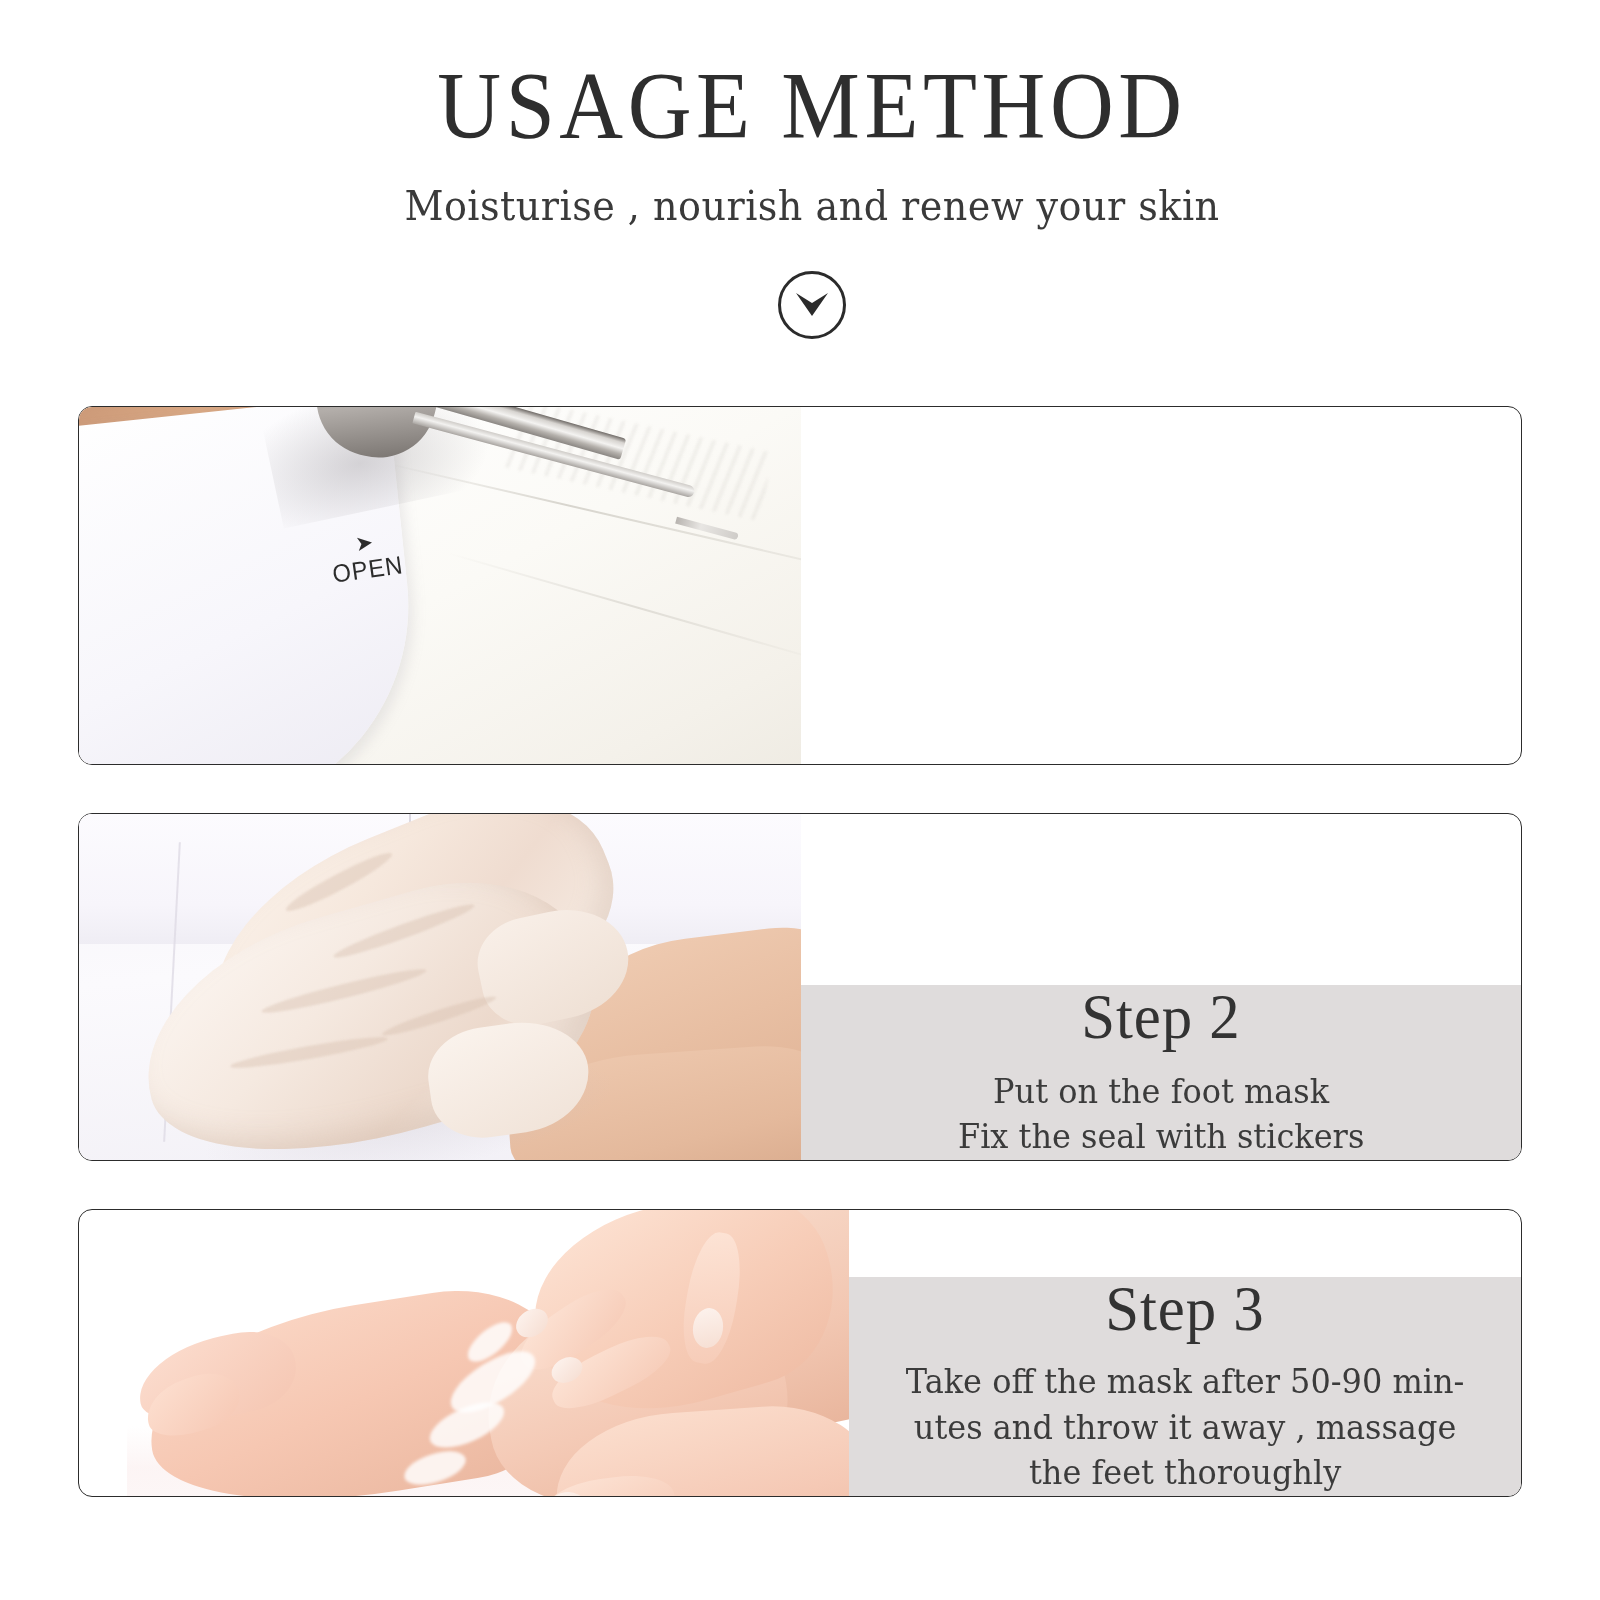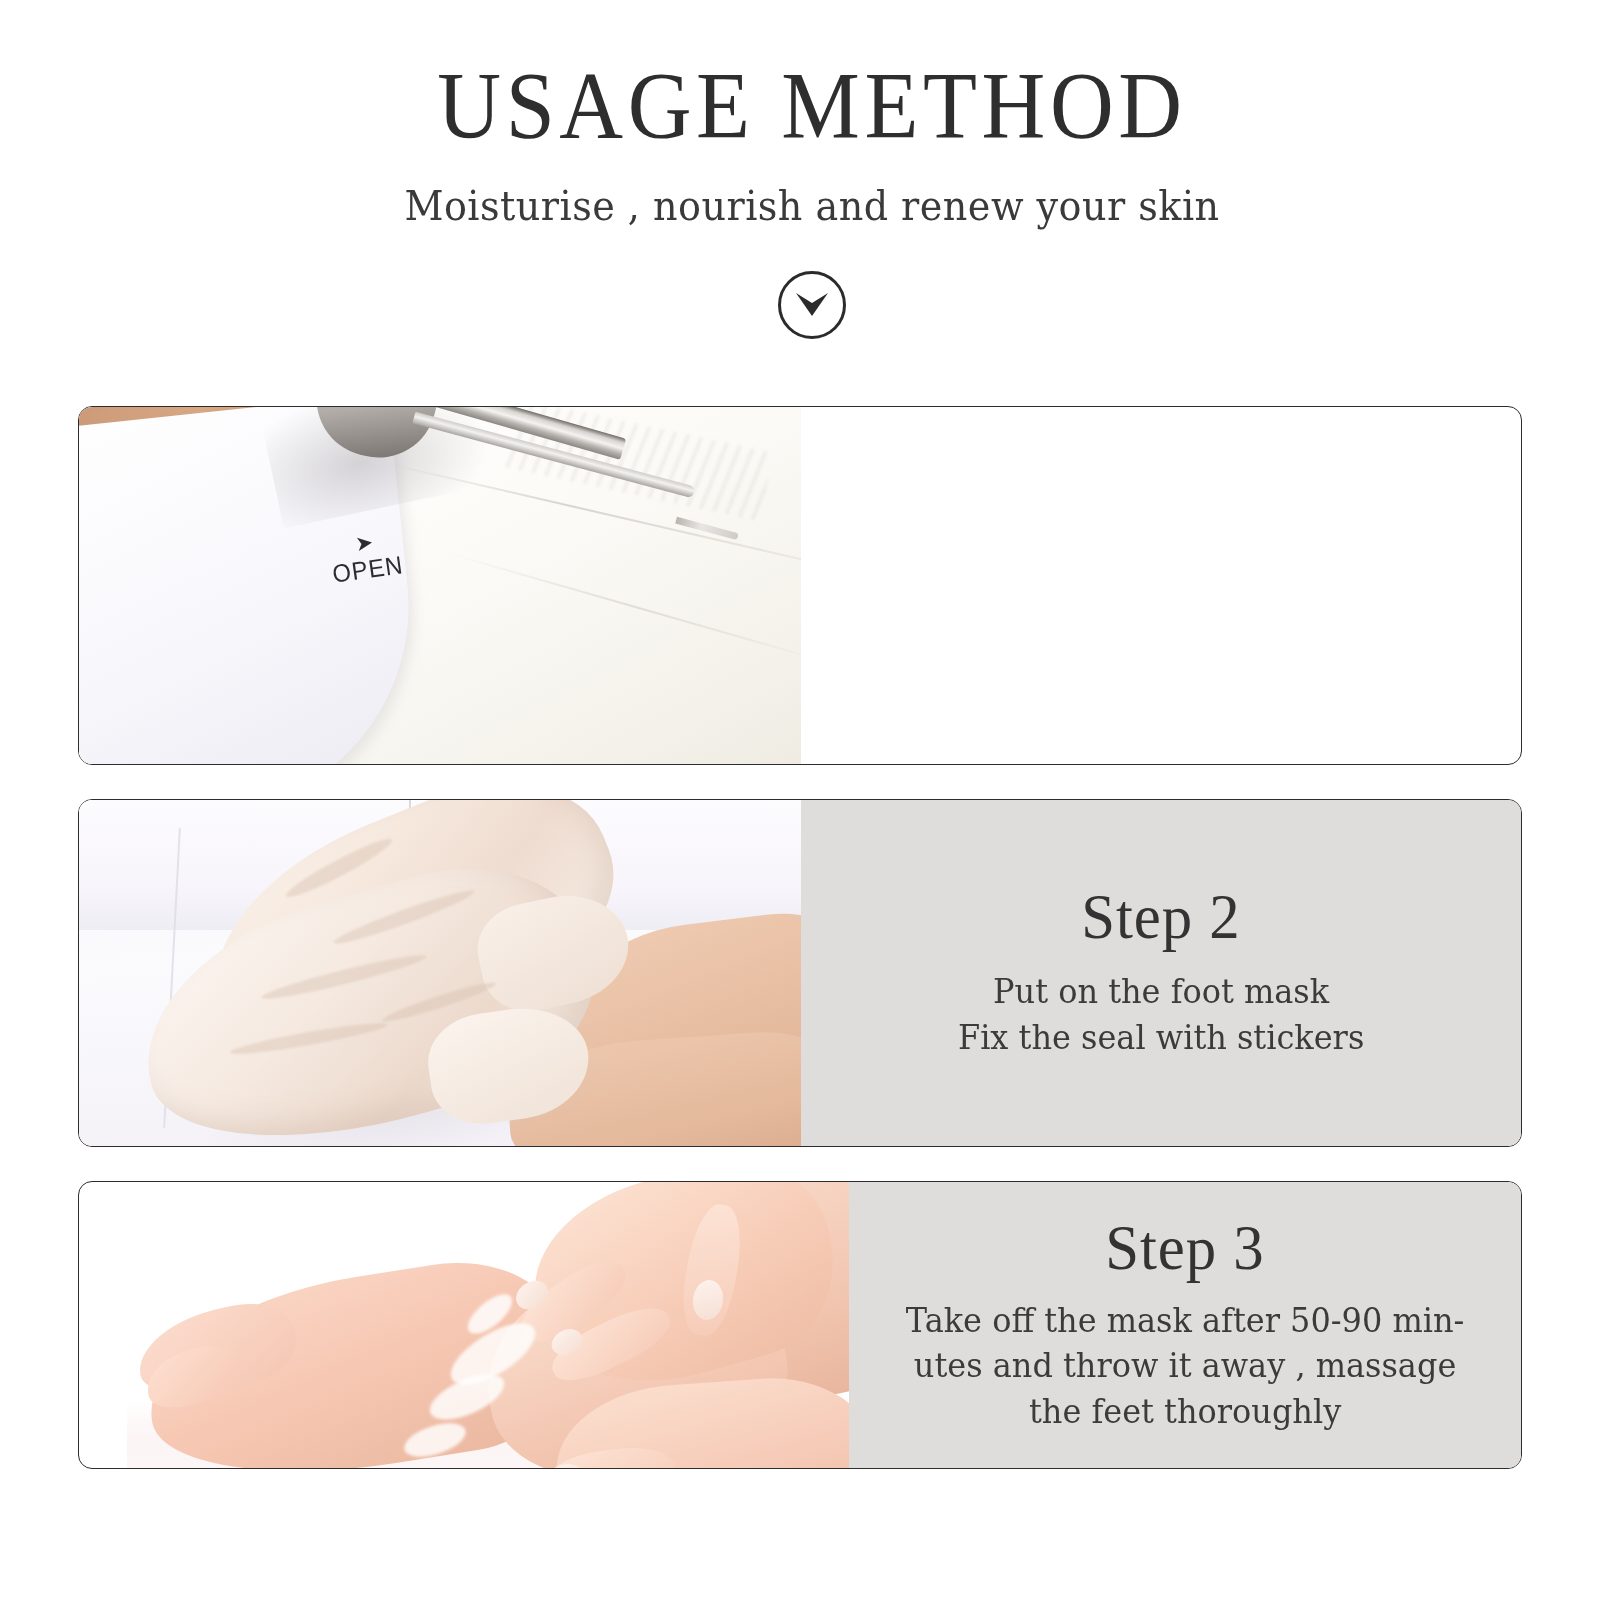--- a/index.html
+++ b/index.html
@@ -54,21 +54,21 @@
 
   .card {
     position:relative;
     width:1444px;
     border:1.6px solid #2c2c2c;
     border-radius:14px;
     overflow:hidden;
     display:flex;
     background:#fff;
   }
-  .card + .card { margin-top:34px; }
+  .card + .card { margin-top:48px;align-items:flex-end; }
 
   .card-1 { height:359px; }
   .card-2 { height:348px; }
   .card-3 { height:288px;padding-left:48px; }
 
   .photo {
     position:relative;
     width:722px;
     height:100%;
     overflow:hidden;

